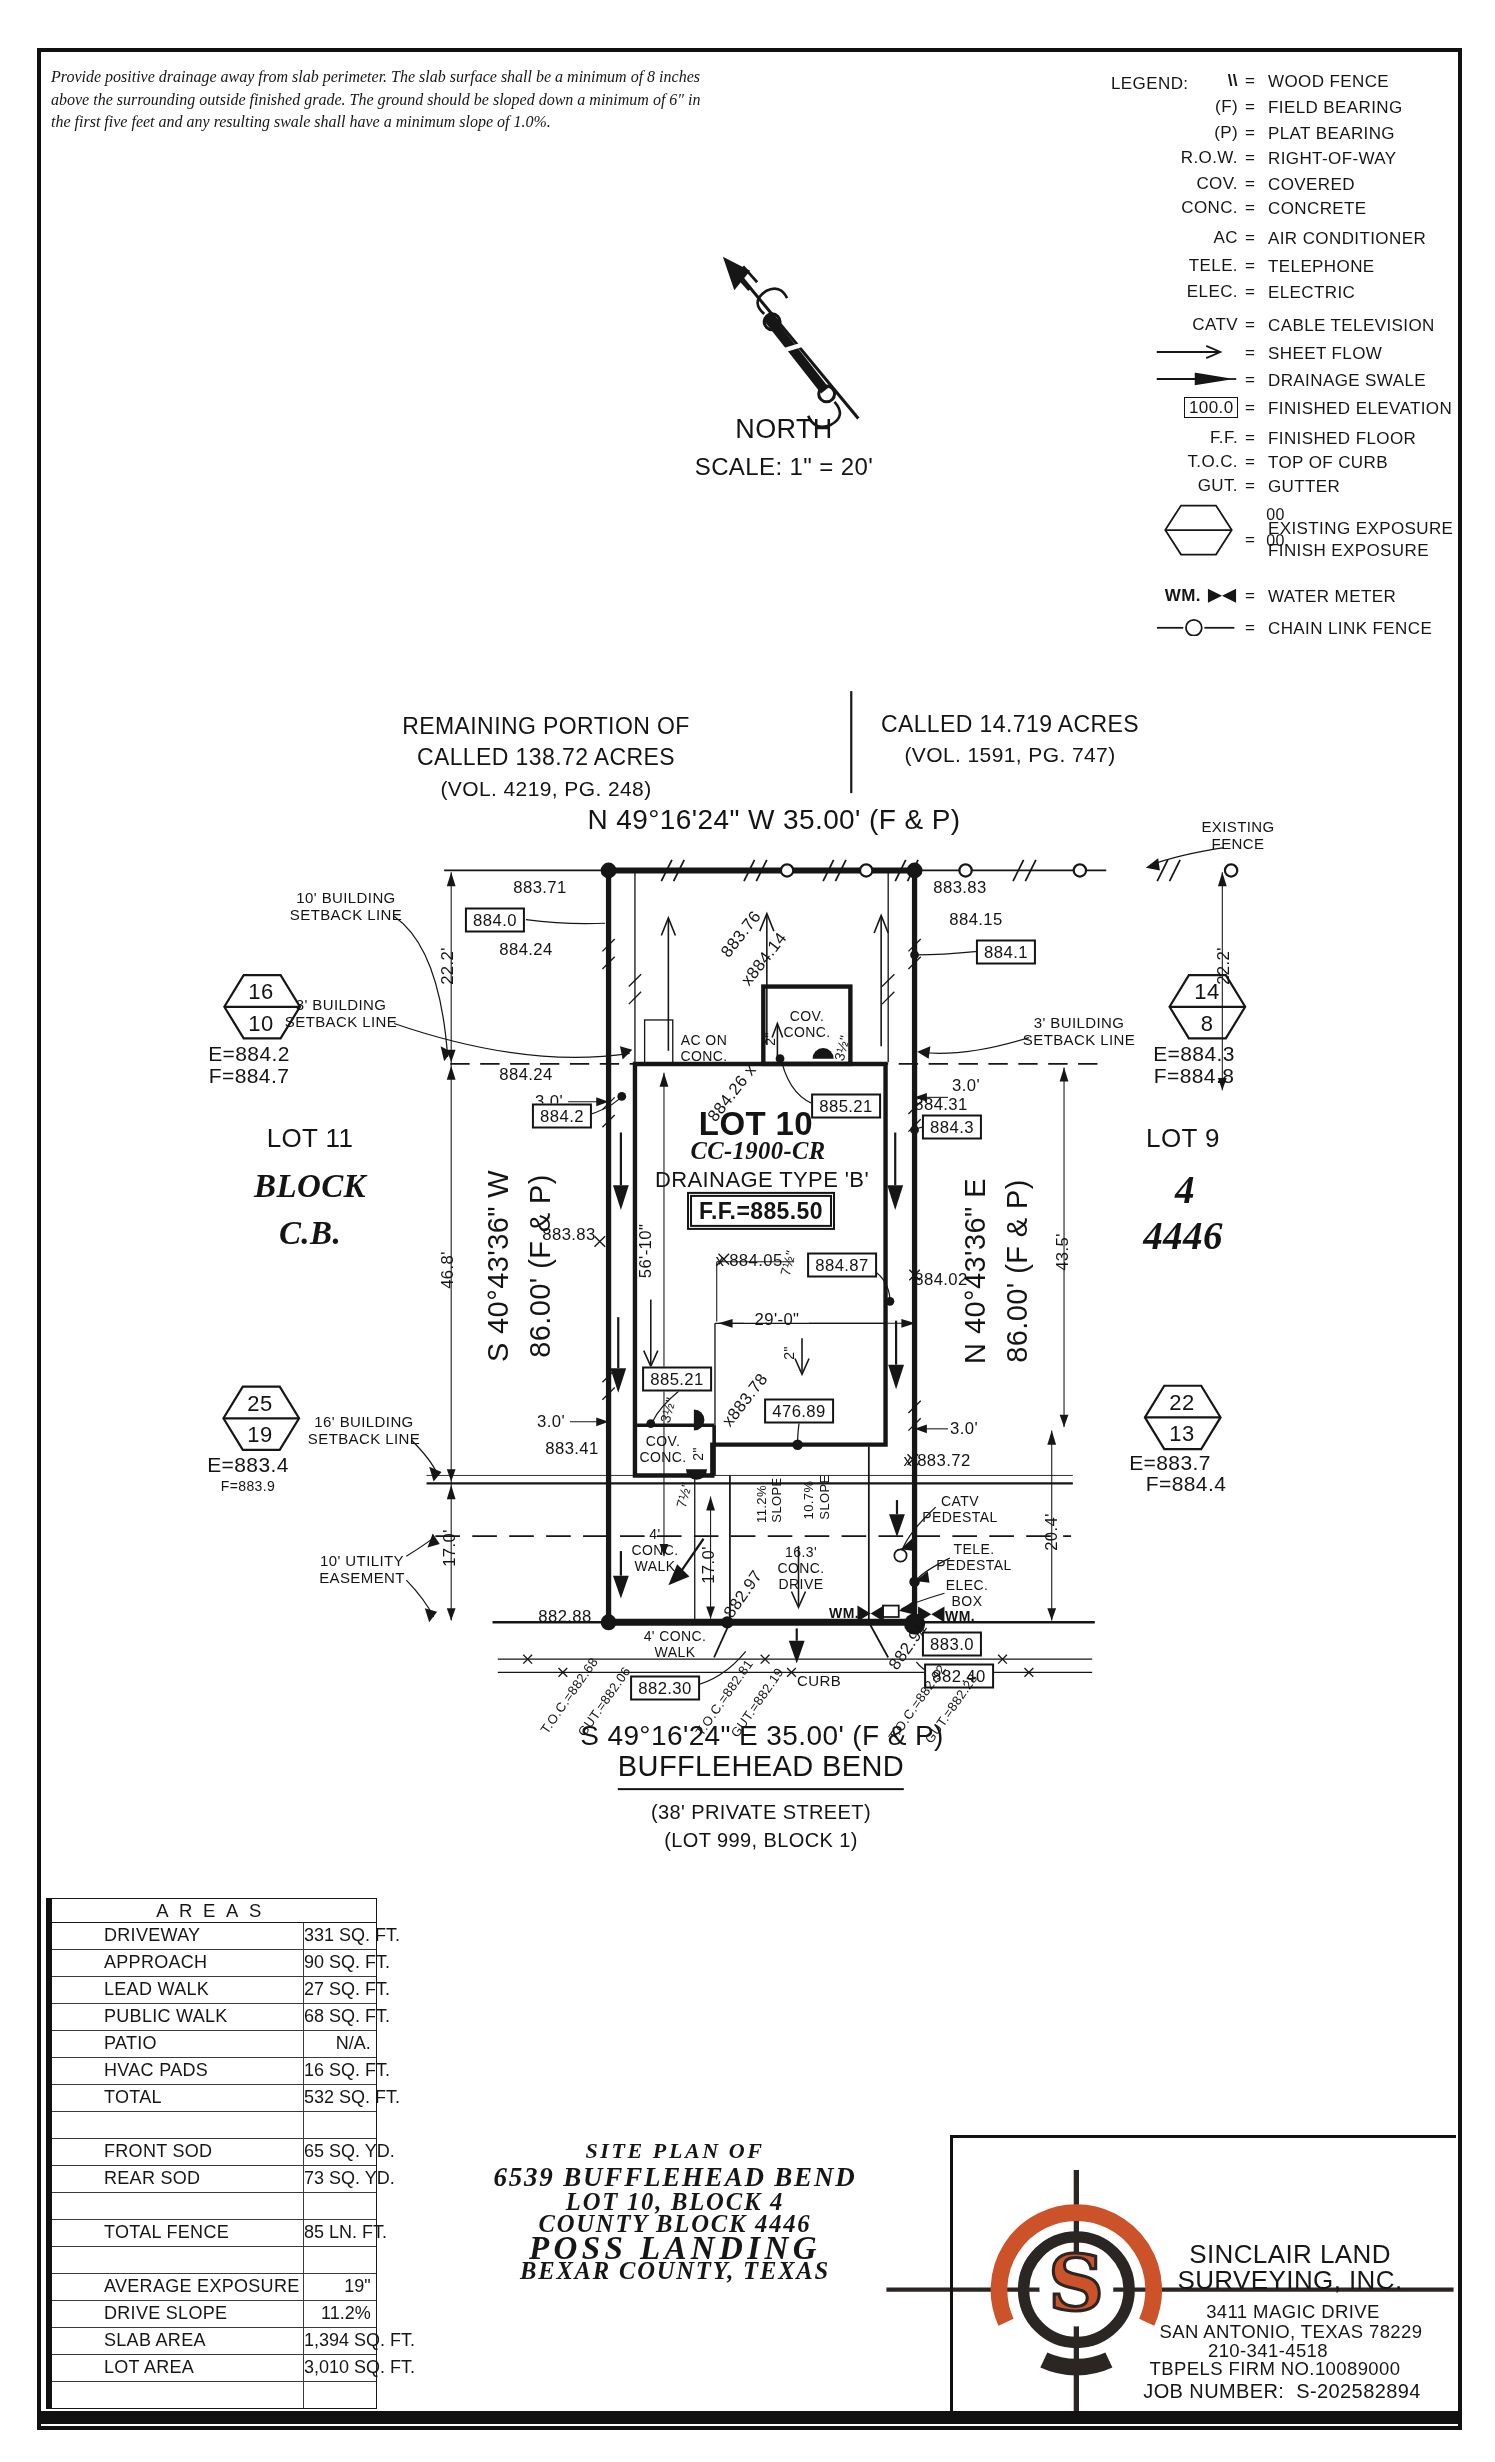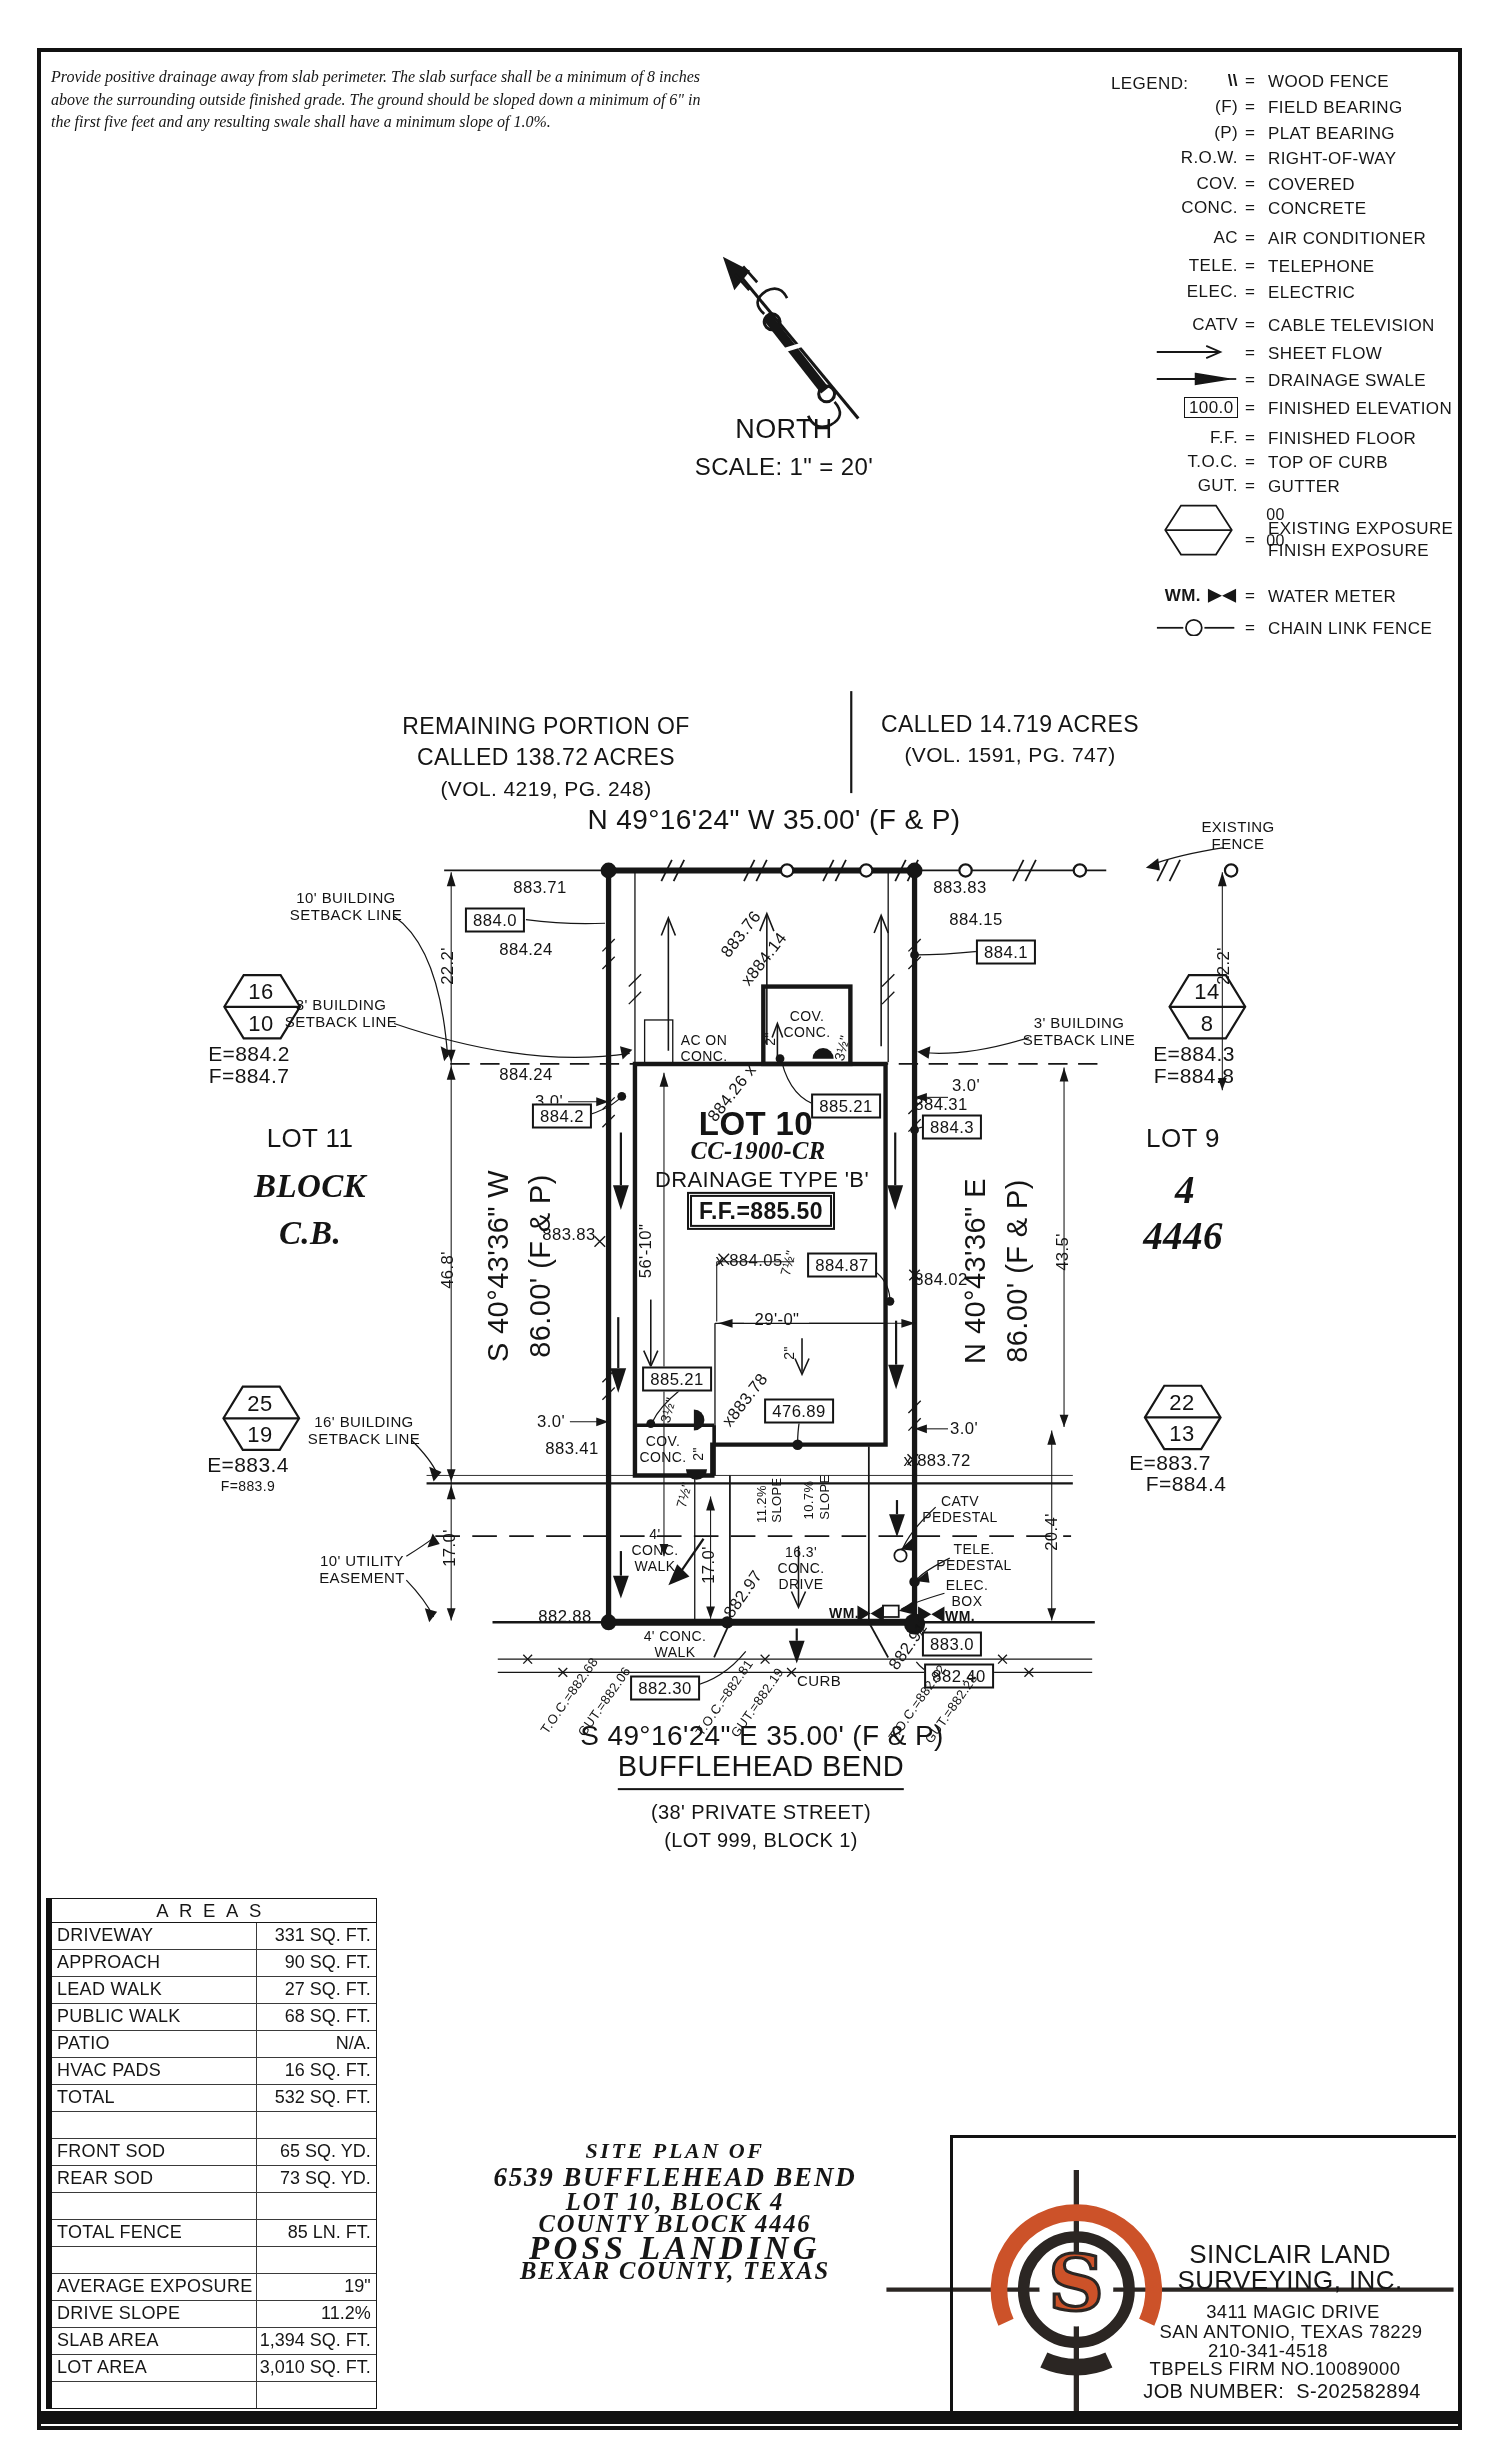--- a/index.html
+++ b/index.html
@@ -29,21 +29,21 @@
   .llab{position:absolute;left:164px;top:0;white-space:pre-line;line-height:1.3;}
   .lsvg{position:absolute;top:0.9px;}
   .sybox{border:1.8px solid #141414;padding:0 3.5px;}
   .hexwrap{position:absolute;left:56px;top:-14px;width:77px;height:56px;}
   .hexwrap span{position:absolute;width:100%;text-align:center;font-size:16px;}
   
   #areas{position:absolute;left:46px;top:1898px;width:324px;border:1.8px solid #161616;border-left:6.2px solid #111;background:#fff;}
   #areas-title{height:23px;text-align:center;font-size:18.5px;letter-spacing:10.6px;border-bottom:1.8px solid #161616;line-height:23px;}
   .trow{display:flex;height:26px;border-bottom:1.8px solid #3a3a3a;}
   .trow:last-child{border-bottom:none;}
-  .tl{flex:0 0 199px;border-right:1.8px solid #3a3a3a;padding-left:5px;font-size:18px;line-height:25.5px;letter-spacing:0.3px;white-space:nowrap;}
+  .tl{flex:0 0 199px;border-right:1.8px solid #3a3a3a;padding-left:5px;font-size:18px;line-height:25.5px;letter-spacing:0.3px;white-space:nowrap;margin-left:47px;}
   .tv{flex:1;text-align:right;padding-right:5.3px;font-size:18px;line-height:25.5px;white-space:nowrap;}
   
   .tbline{position:absolute;left:675px;transform:translateX(-50%);font-family:"Liberation Serif",serif;font-style:italic;font-weight:bold;white-space:nowrap;}
   #drawnby{position:absolute;left:573px;top:2306px;font-size:19.3px;letter-spacing:0.4px;}
   #drawnby .row{margin-bottom:4.4px;}
   #drawnby .lab{display:inline-block;}
   #drawnby .val{display:inline-block;border-bottom:2.2px solid #141414;text-align:center;min-width:79px;padding:0 7px 0.9px 7px;}
   
   .svline{position:absolute;transform:translateX(-50%);white-space:nowrap;letter-spacing:0.4px;}
   #logo-s{position:absolute;left:1076px;top:2287px;transform:translate(-50%,-54%);font-family:"DejaVu Serif",serif;

